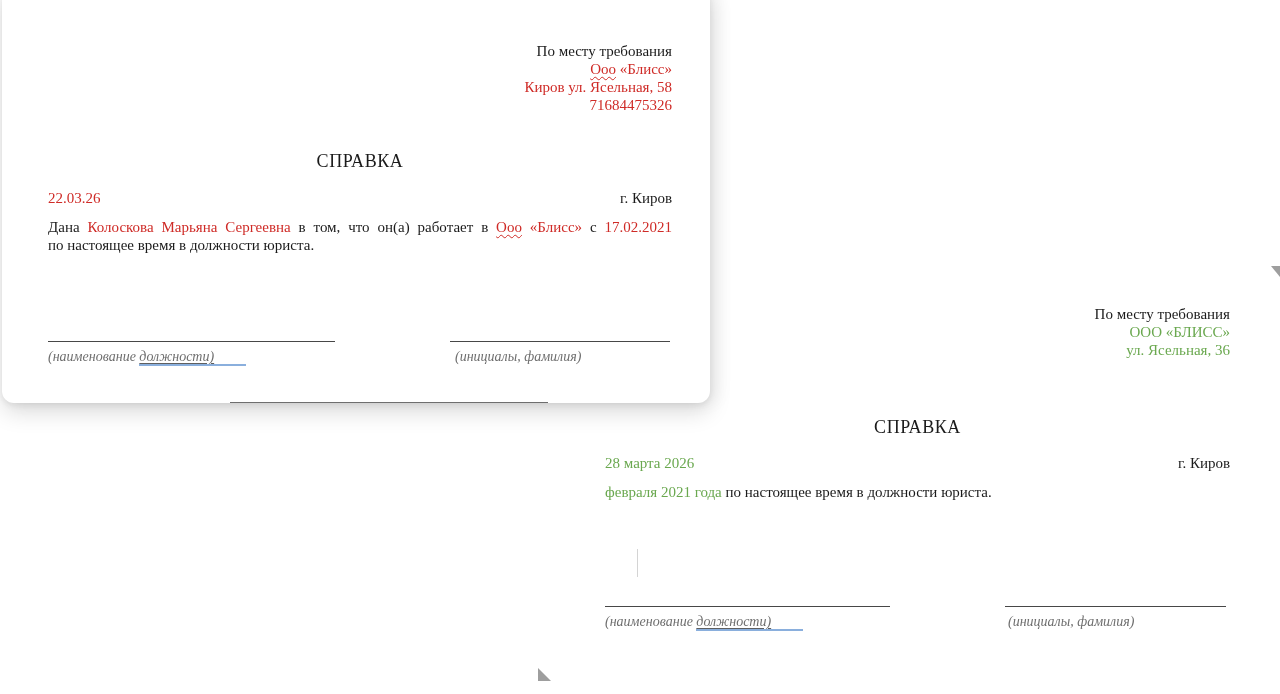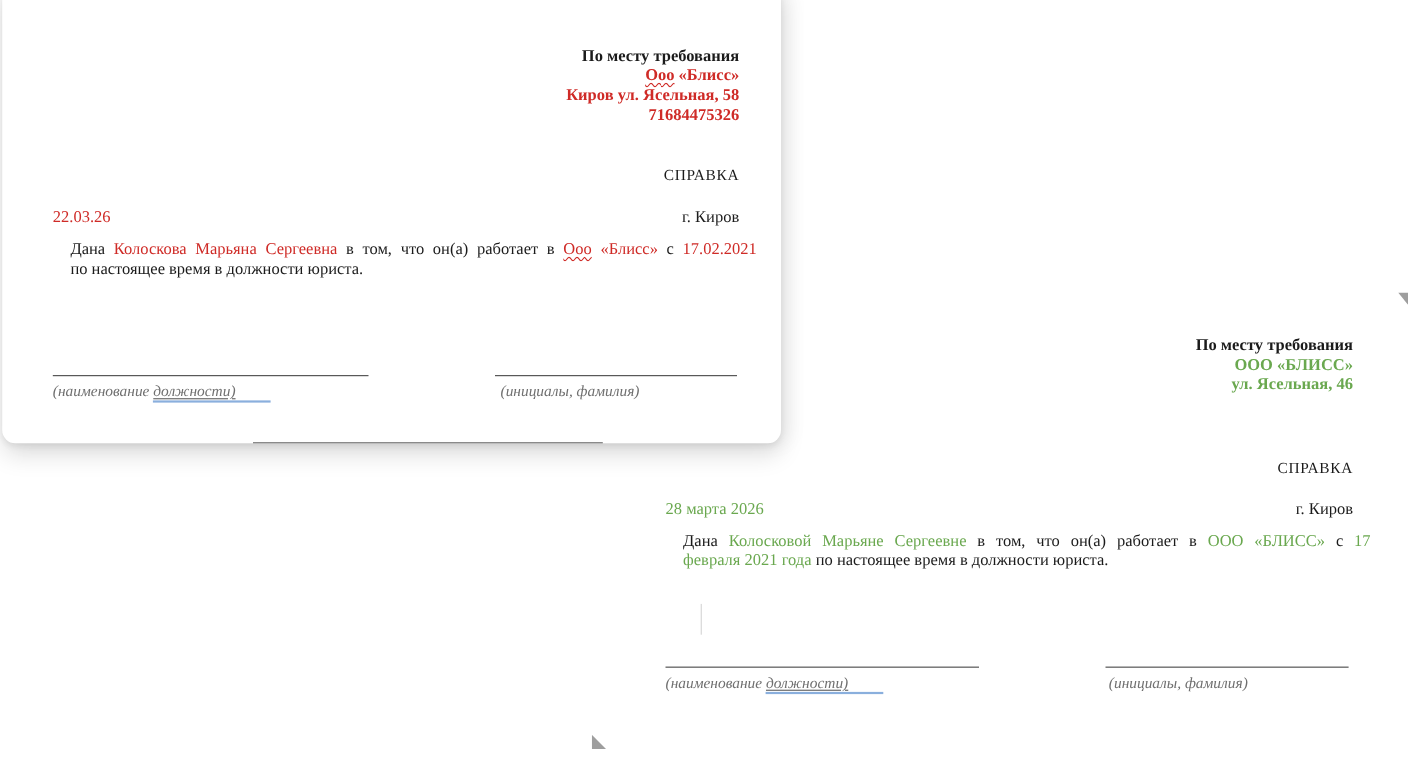--- a/index.html
+++ b/index.html
@@ -4,24 +4,24 @@
 <style>
   html,body{margin:0;padding:0;background:#fff;}
   .stage{
     position:relative;width:1280px;height:694px;overflow:hidden;background:#fff;
     font-family:"Liberation Serif","DejaVu Serif",serif;
     color:var(--ink,#1b1b1b);
     font-size:15px;line-height:18px;
   }
   .doc{position:absolute;}
   .doc .line{height:18px;white-space:nowrap;}
-  .hdr{position:absolute;left:0;top:0;width:100%;text-align:right;font-weight:bold;}
-  .title{position:absolute;left:0;width:100%;text-align:right;letter-spacing:.6px;font-size:14px;}
+  .hdr{position:absolute;left:0;top:0;width:100%;text-align:right;}
+  .title{position:absolute;left:0;width:100%;text-align:center;letter-spacing:.6px;font-size:18px;}
   .daterow{position:absolute;left:0;width:100%;display:flex;justify-content:space-between;}
-  .para{position:absolute;left:16px;width:100%;font-family:Liberation Serif, serif;}
+  .para{position:absolute;left:0;width:100%;font-family:Liberation Serif, serif;}
   .jline{text-align:justify;text-align-last:justify;}
   .nline{text-align:left;}
   .sig{position:absolute;left:0;width:100%;height:40px;}
   .sline{position:absolute;top:0;border-top:1.2px solid #474747;height:0;}
   .slabel{position:absolute;top:7px;font-style:italic;font-size:14px;color:var(--label-gray,#6f6f6f);white-space:nowrap;}
   
   .seg-default{color:var(--ink,#1b1b1b);}
   .seg-red{color:var(--red,#cf2b27);}
   .seg-red-wavy{color:var(--red,#cf2b27);text-decoration:underline wavy var(--red,#cf2b27);text-decoration-thickness:1px;text-underline-offset:2px;}
   .seg-green{color:var(--green,#6aa84f);}
@@ -70,29 +70,28 @@
 </style>
 </head>
 <body>
 
 <div class="stage">
 
   <section class="doc final">
     <div class="hdr">
       <div class="line">По месту требования</div>
       <div class="line green">ООО «БЛИСС»</div>
-      <div class="line green">ул. Ясельная, 46</div>
+      <div class="line green">ул. Ясельная, 36</div>
     </div>
     <div class="title">СПРАВКА</div>
     <div class="daterow">
       <span class="green">28 марта 2026</span>
       <span>г. Киров</span>
     </div>
     <div class="para">
-      <div class="jline"><span class="seg seg-default">Дана </span><span class="seg seg-green">Колосковой Марьяне Сергеевне</span><span class="seg seg-default"> в том, что он(а) работает в </span><span class="seg seg-green">ООО «БЛИСС»</span><span class="seg seg-default"> с </span><span class="seg seg-green">17</span></div>
       <div class="nline"><span class="seg seg-green">февраля 2021 года</span><span class="seg seg-default"> по настоящее время в должности юриста.</span></div>
     </div>
     <div class="sig">
       <div class="sline s1"></div>
       <div class="sline s2"></div>
       <div class="slabel l1"><span class="seg seg-label">(наименование </span><span class="seg seg-label-link">должности)</span></div>
       <div class="slabel l2">(инициалы, фамилия)</div>
     </div>
   </section>
 

